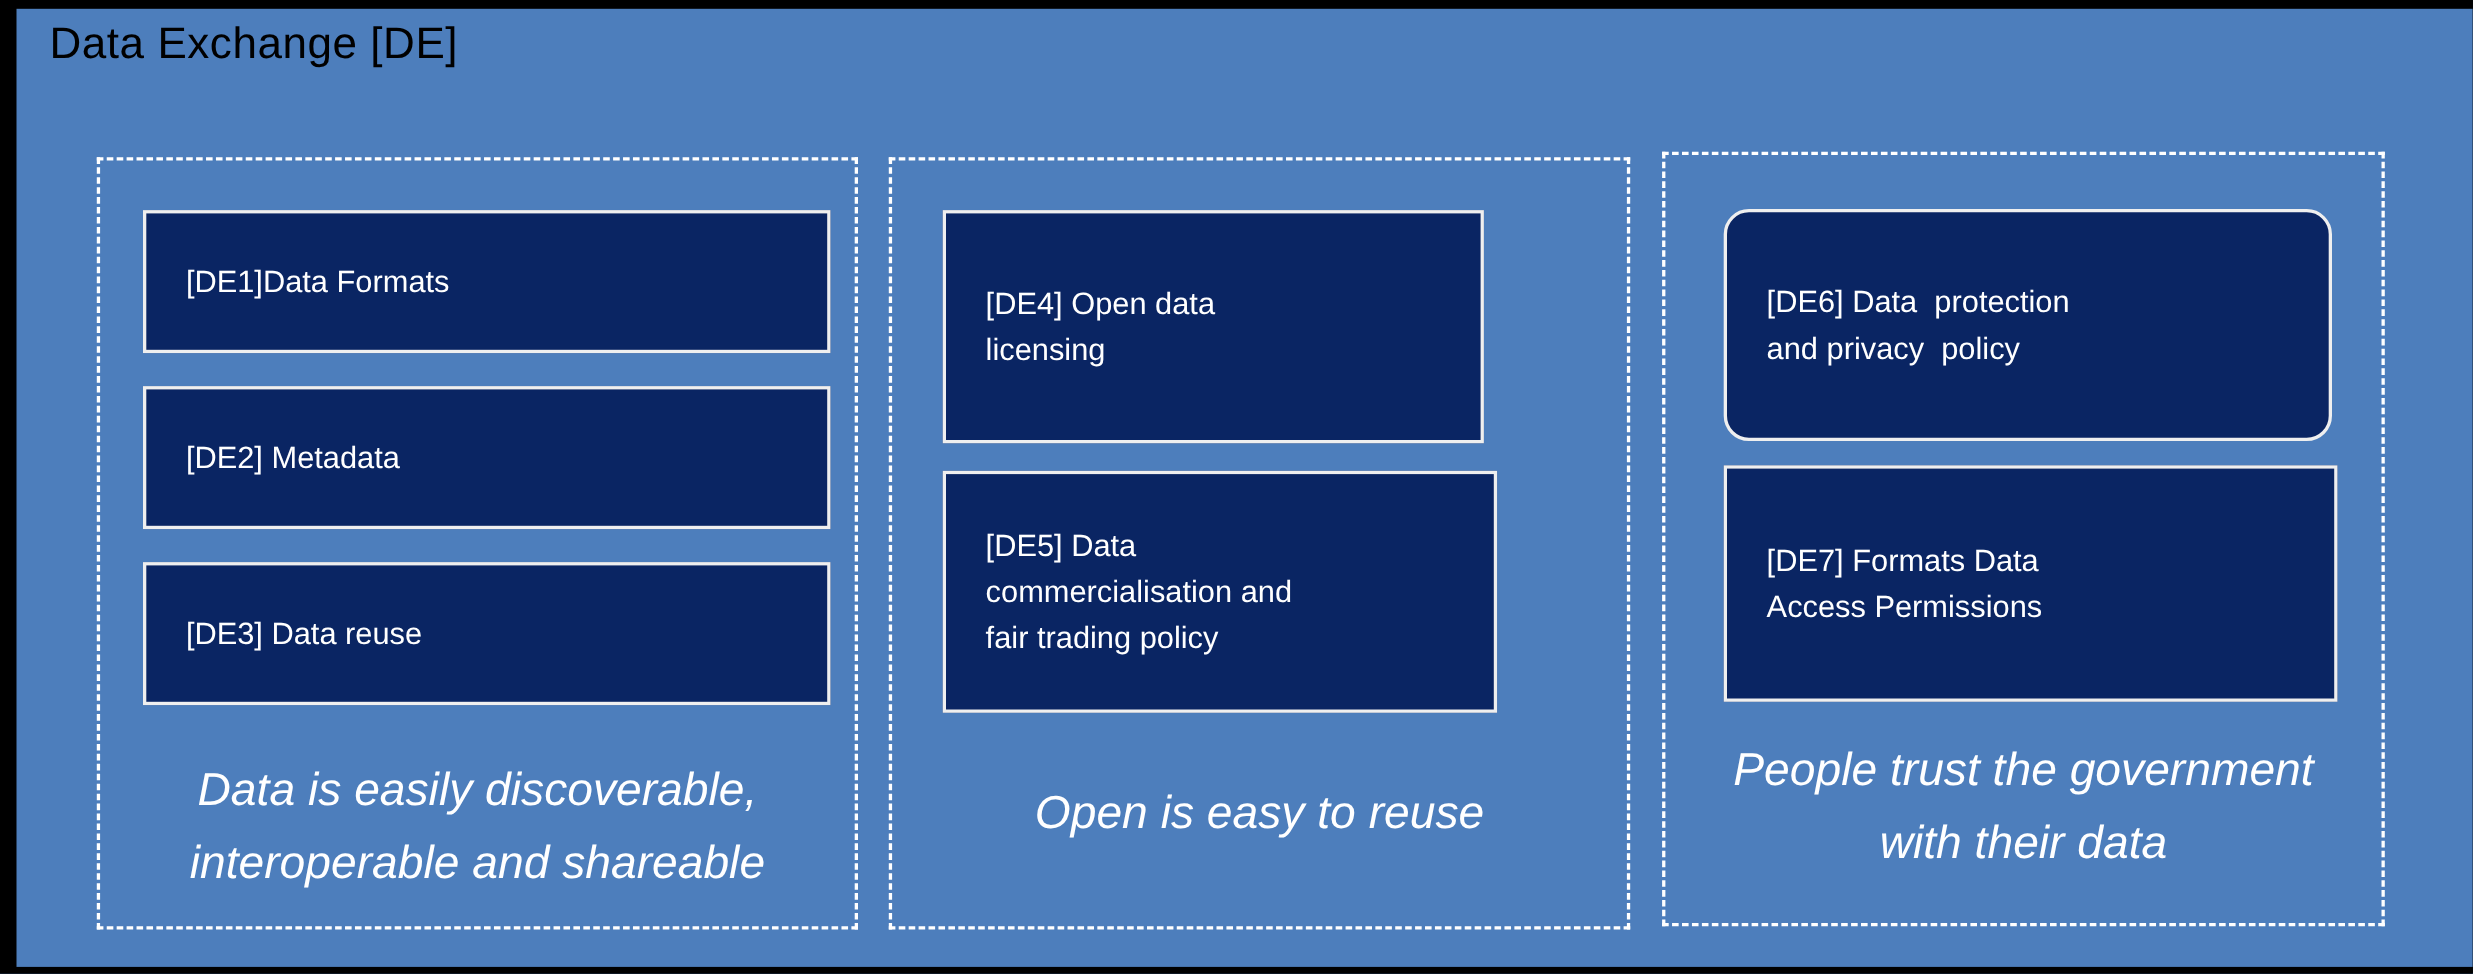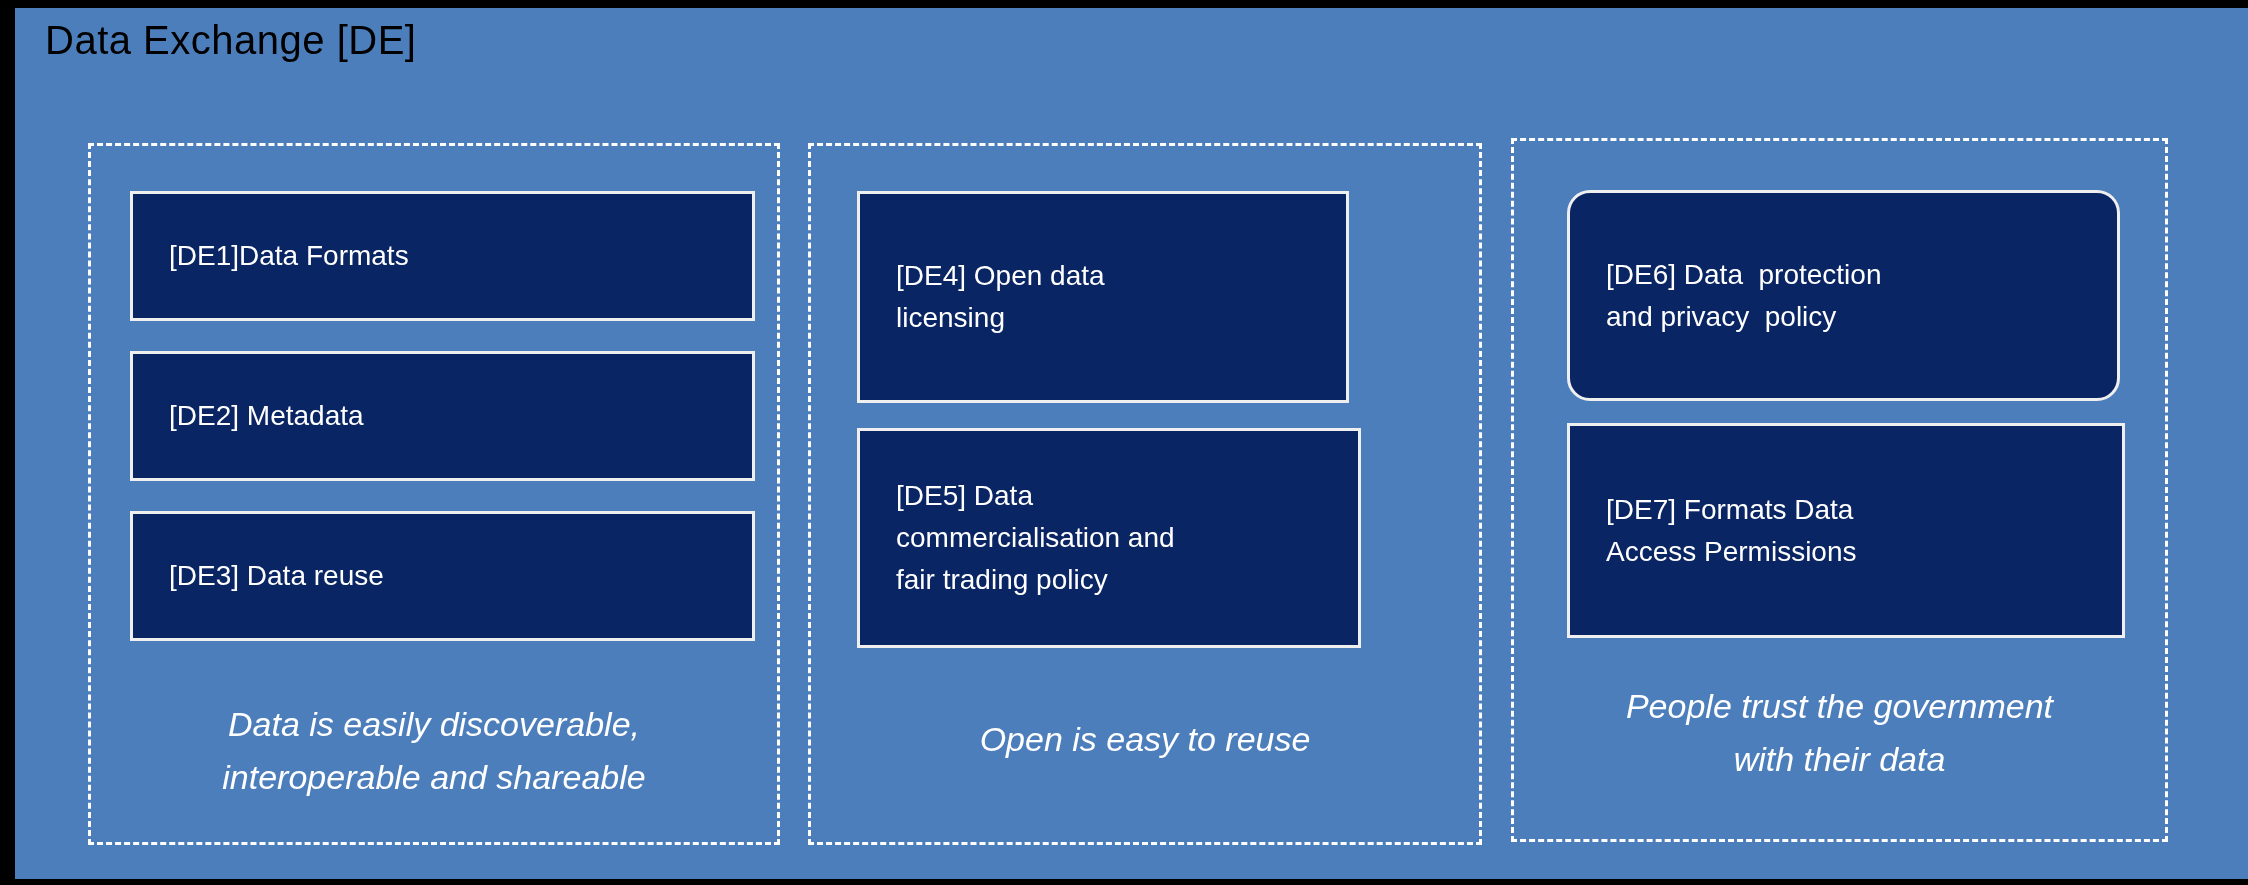--- a/index.html
+++ b/index.html
@@ -75,21 +75,21 @@
   .col3 .box-de6 { width: 553px; height: 211px; margin-bottom: 22px; border-radius: 23px; }
   .col3 .box-de7 { width: 558px; height: 215px; }
 
   .caption {
     flex: 1;
     display: flex;
     align-items: center;
     justify-content: center;
     text-align: center;
     font-style: italic;
-    font-size: 34px;
+    font-size: 42px;
     line-height: 1.55;
     color: #FFFFFF;
     white-space: pre-wrap;
     padding-bottom: 12px;
   }
 </style>
 </head>
 <body>
 
 <div class="canvas">

